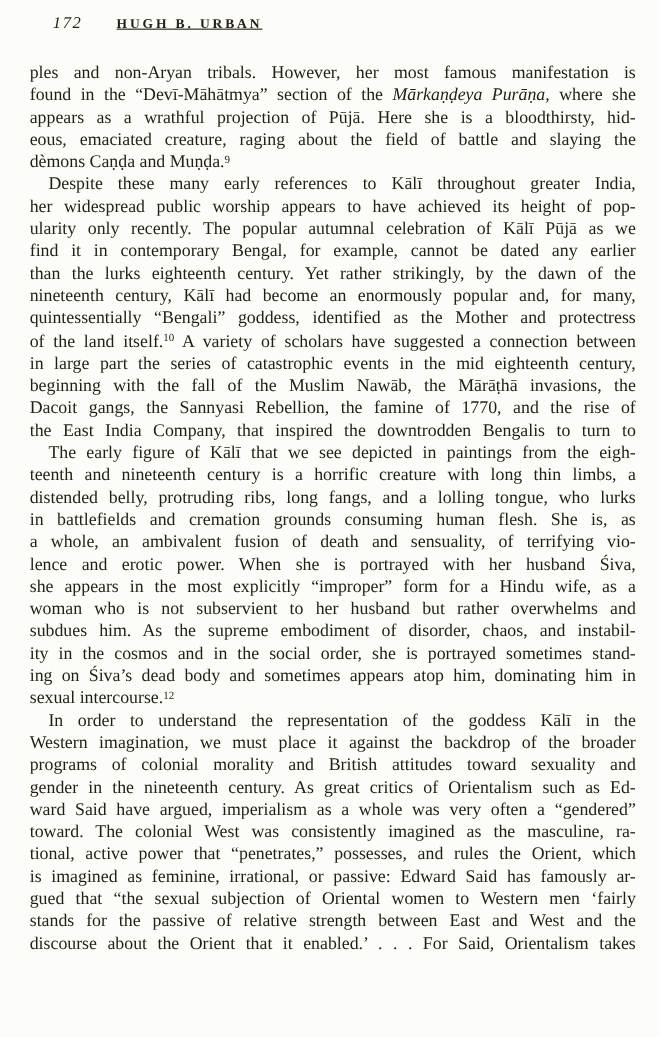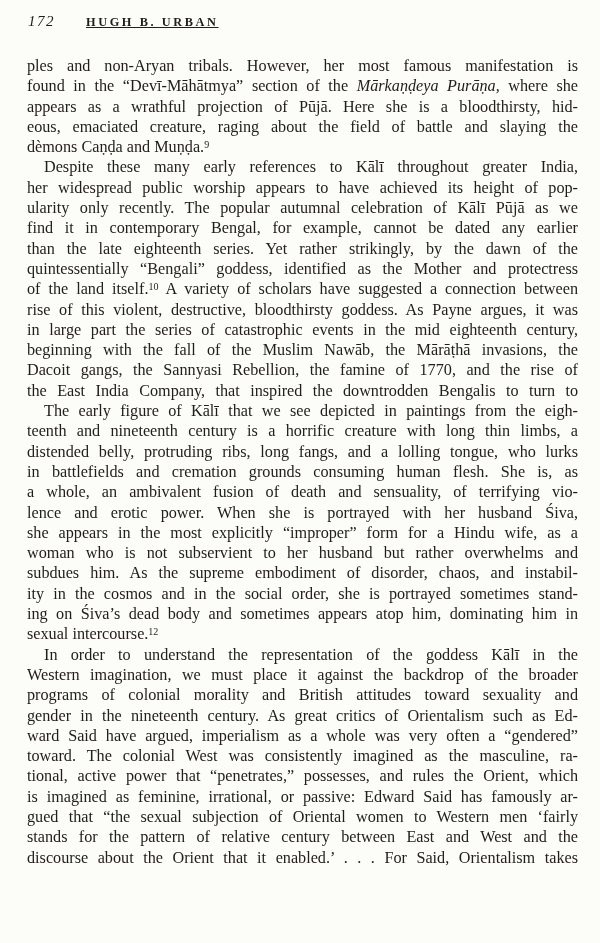--- a/index.html
+++ b/index.html
@@ -16,20 +16,21 @@
     position: absolute;
     top: 13px;
     left: 28px;
     display: flex;
     align-items: baseline;
   }
   .page-number {
     font-style: italic;
     font-size: 15px;
     letter-spacing: 1.5px;
+    margin-left: 20px;
   }
   .running-head {
     margin-left: 31px;
     font-size: 12.3px;
     font-weight: 700;
     letter-spacing: 2.6px;
     text-decoration: underline;
   }
   .body-text {
     position: absolute;
@@ -68,24 +69,24 @@
         <div class="line"><span>found in the “Devī-Māhātmya” section of the </span><span class="italic">Mārkaṇḍeya Purāṇa,</span><span> where she</span></div>
         <div class="line"><span>appears as a wrathful projection of Pūjā. Here she is a bloodthirsty, hid-</span></div>
         <div class="line"><span>eous, emaciated creature, raging about the field of battle and slaying the</span></div>
         <div class="line line-last"><span>dèmons Caṇḍa and Muṇḍa.</span><span class="sup">9</span></div>
       </div>
       <div class="paragraph">
         <div class="line indent"><span>Despite these many early references to Kālī throughout greater India,</span></div>
         <div class="line"><span>her widespread public worship appears to have achieved its height of pop-</span></div>
         <div class="line"><span>ularity only recently. The popular autumnal celebration of Kālī Pūjā as we</span></div>
         <div class="line"><span>find it in contemporary Bengal, for example, cannot be dated any earlier</span></div>
-        <div class="line"><span>than the late eighteenth series. Yet rather strikingly, by the dawn of the</span></div>
+        <div class="line"><span>than the lurks eighteenth century. Yet rather strikingly, by the dawn of the</span></div>
+        <div class="line"><span>nineteenth century, Kālī had become an enormously popular and, for many,</span></div>
         <div class="line"><span>quintessentially “Bengali” goddess, identified as the Mother and protectress</span></div>
         <div class="line"><span>of the land itself.</span><span class="sup">10</span><span> A variety of scholars have suggested a connection between</span></div>
-        <div class="line"><span>rise of this violent, destructive, bloodthirsty goddess. As Payne argues, it was</span></div>
         <div class="line"><span>in large part the series of catastrophic events in the mid eighteenth century,</span></div>
         <div class="line"><span>beginning with the fall of the Muslim Nawāb, the Mārāṭhā invasions, the</span></div>
         <div class="line"><span>Dacoit gangs, the Sannyasi Rebellion, the famine of 1770, and the rise of</span></div>
         <div class="line"><span>the East India Company, that inspired the downtrodden Bengalis to turn to</span></div>
       </div>
       <div class="paragraph">
         <div class="line indent"><span>The early figure of Kālī that we see depicted in paintings from the eigh-</span></div>
         <div class="line"><span>teenth and nineteenth century is a horrific creature with long thin limbs, a</span></div>
         <div class="line"><span>distended belly, protruding ribs, long fangs, and a lolling tongue, who lurks</span></div>
         <div class="line"><span>in battlefields and cremation grounds consuming human flesh. She is, as</span></div>
@@ -101,17 +102,17 @@
       <div class="paragraph">
         <div class="line indent"><span>In order to understand the representation of the goddess Kālī in the</span></div>
         <div class="line"><span>Western imagination, we must place it against the backdrop of the broader</span></div>
         <div class="line"><span>programs of colonial morality and British attitudes toward sexuality and</span></div>
         <div class="line"><span>gender in the nineteenth century. As great critics of Orientalism such as Ed-</span></div>
         <div class="line"><span>ward Said have argued, imperialism as a whole was very often a “gendered”</span></div>
         <div class="line"><span>toward. The colonial West was consistently imagined as the masculine, ra-</span></div>
         <div class="line"><span>tional, active power that “penetrates,” possesses, and rules the Orient, which</span></div>
         <div class="line"><span>is imagined as feminine, irrational, or passive: Edward Said has famously ar-</span></div>
         <div class="line"><span>gued that “the sexual subjection of Oriental women to Western men ‘fairly</span></div>
-        <div class="line"><span>stands for the pattern of relative century between East and West and the</span></div>
+        <div class="line"><span>stands for the passive of relative strength between East and West and the</span></div>
         <div class="line"><span>discourse about the Orient that it enabled.’ . . . For Said, Orientalism takes</span></div>
       </div>
     </div>
 </div>
 
 </body></html>

